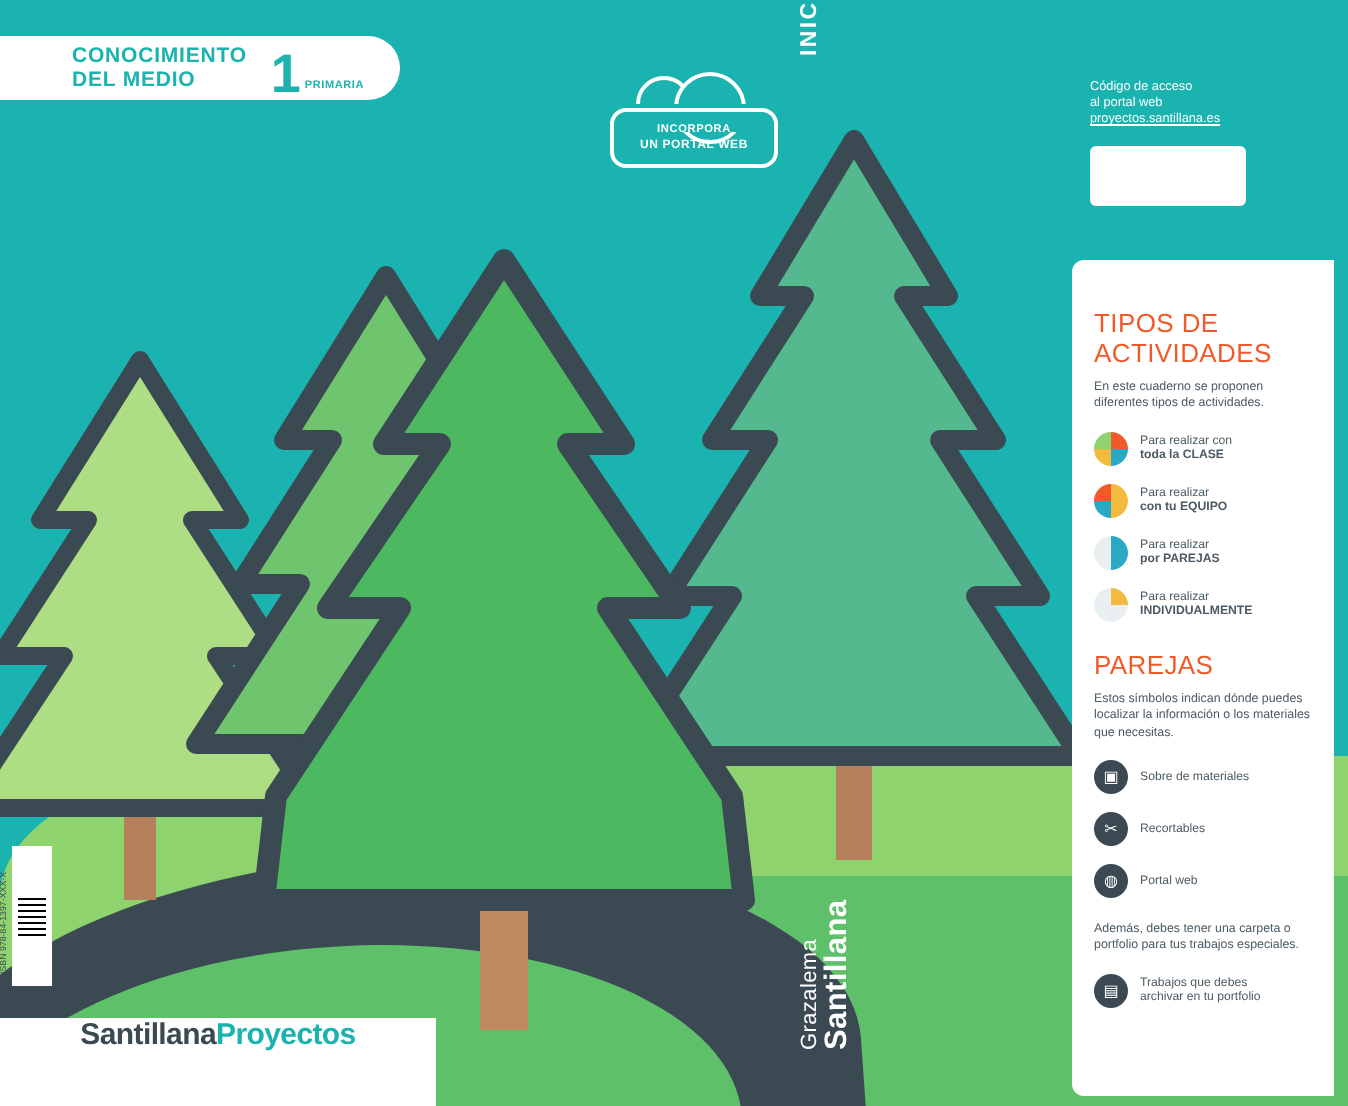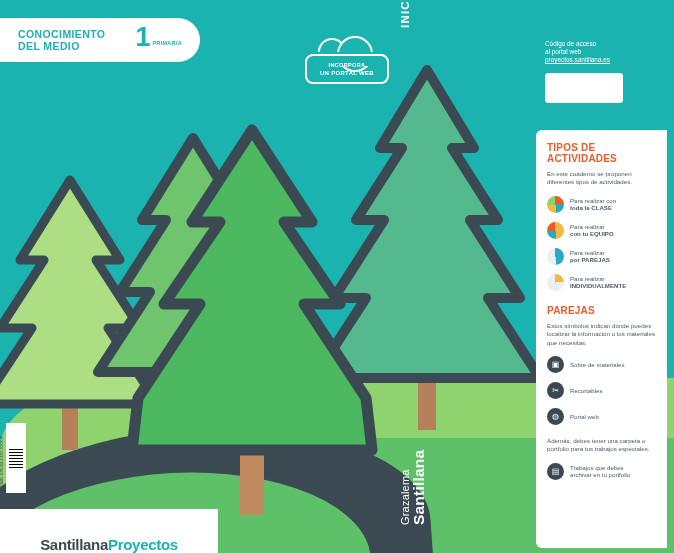--- a/index.html
+++ b/index.html
@@ -32,23 +32,23 @@
   }
   .path2{
     position:absolute;left:-20px;bottom:-70px;width:390px;height:150px;
     background:#5fc06a;
     border-radius:55% 55% 0 0 / 70% 70% 0 0;
     transform:rotate(-3deg);
   }
 
   
   .topbar{
-    position:absolute;left:0;top:18px;width:200px;height:44px;
+    position:absolute;left:0;top:18px;width:200px;height:32px;
     background:#fff;border-radius:0 26px 26px 0;
-    display:flex;align-items:center;padding-left:18px;box-sizing:border-box;
+    display:flex;align-items:center;padding-left:36px;box-sizing:border-box;
   }
   .topbar .subject{
     color:#1ab3b0;font-weight:bold;font-size:10.5px;line-height:12px;
     letter-spacing:.4px;text-transform:uppercase;
   }
   .level-badge{
     position:absolute;right:18px;top:6px;
     display:flex;align-items:flex-end;gap:2px;color:#1ab3b0;
   }
   .level-num{font-size:27px;font-weight:bold;line-height:27px;}
@@ -106,21 +106,21 @@
     margin-top:9px;width:78px;height:30px;background:#fff;border-radius:3px;
   }
 
   .panel{
     position:absolute;left:536px;top:130px;width:131px;height:418px;
     background:#fff;border-radius:6px 0 0 6px;
     box-sizing:border-box;padding:12px 11px;
     color:#4b5a63;
   }
   .panel h3{
-    margin:0 0 6px;font-size:10px;color:#f05a28;font-weight:bold;letter-spacing:.2px;
+    margin:12px 0 6px;font-size:13px;color:#f05a28;font-weight:normal;letter-spacing:.2px;
   }
   .panel h3.sec2{margin-top:14px;}
   .panel p{margin:0;font-size:6.2px;line-height:8.4px;}
   .item{display:flex;align-items:center;gap:6px;margin-top:9px;}
   .item .txt{font-size:6.1px;line-height:7.6px;}
   .item .txt b{font-weight:bold;}
   .pie{width:17px;height:17px;border-radius:50%;flex:none;}
   .pie.clase{background:conic-gradient(#f05a28 0 25%, #2aa9c4 25% 50%, #f4b93f 50% 75%, #8fd36f 75% 100%);}
   .pie.equipo{background:conic-gradient(#f4b93f 0 50%, #2aa9c4 50% 75%, #f05a28 75% 100%);}
   .pie.parejas{background:conic-gradient(#2aa9c4 0 50%, #eaeff1 50% 100%);}
@@ -139,21 +139,21 @@
   .barcode .bars{
     width:52px;height:14px;transform:rotate(-90deg);
     background:repeating-linear-gradient(90deg,#000 0 1px,#fff 1px 3px,#000 3px 4px,#fff 4px 6px);
   }
   .isbn{
     position:absolute;left:4px;bottom:66px;transform:rotate(-90deg);transform-origin:left bottom;
     font-size:4.4px;color:#3b4a52;white-space:nowrap;
   }
   .bottombar{
     position:absolute;left:0;bottom:0;width:218px;height:44px;background:#fff;
-    display:flex;align-items:flex-end;justify-content:center;
+    display:flex;align-items:flex-start;justify-content:center;
   }
   .bottombar .logo{font-size:15px;color:#3b4a52;font-weight:bold;letter-spacing:-.3px;}
   .bottombar .logo span{color:#1ab3b0;}
 </style>
 </head>
 <body>
 
 <div class="cover">
 
   <div class="ground"></div>

